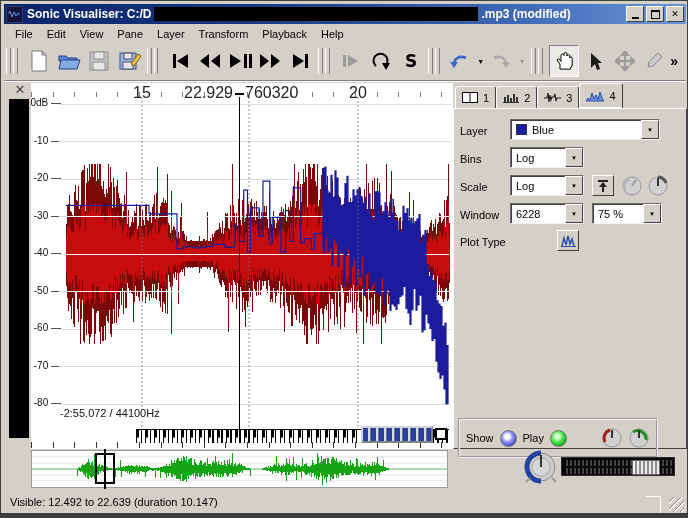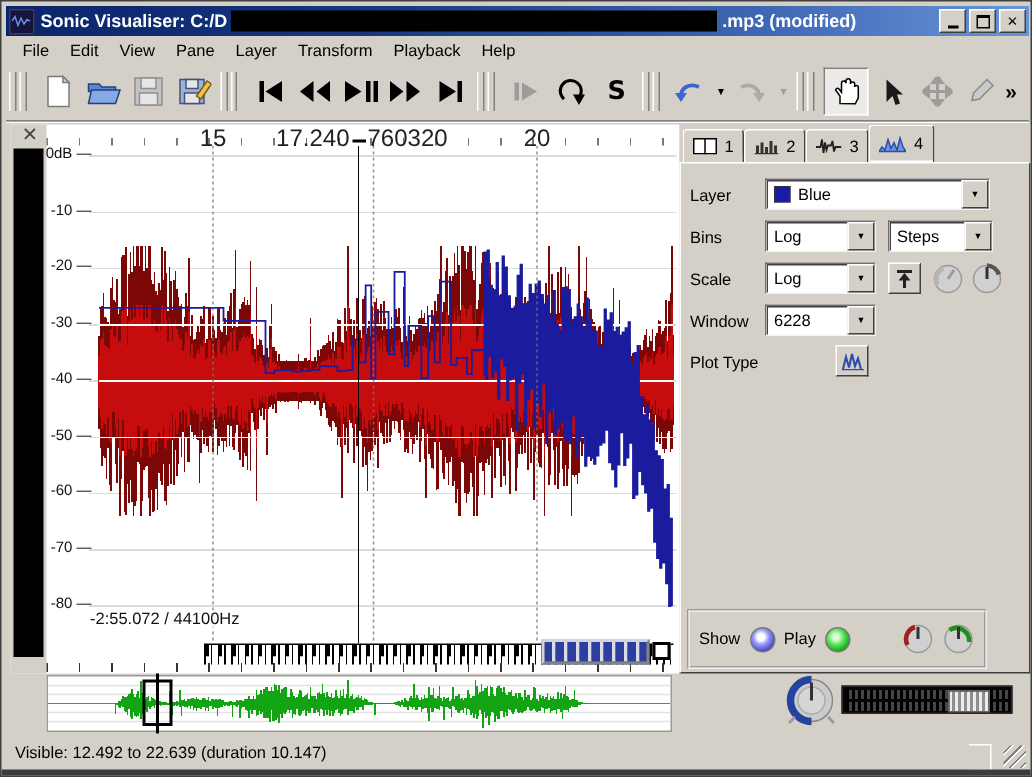--- a/index.html
+++ b/index.html
@@ -64,21 +64,21 @@
   .prow{position:absolute;left:6px;height:22px;display:flex;align-items:center;width:222px;}
   .plabel{font-size:11px;}
   .combo{position:absolute;height:21px;background:#fff;border:1px solid;border-color:#6d6d6d #f4f4f4 #f4f4f4 #6d6d6d;
     box-shadow:inset 1px 1px 0 #404040;display:flex;align-items:center;box-sizing:border-box;padding-left:5px;font-size:11px;}
   .cbtn{margin-left:auto;width:16px;height:17px;background:#d4d0c8;border:1px solid;border-color:#fff #404040 #404040 #fff;
     display:flex;align-items:center;justify-content:center;font-size:6px;color:#000;}
   .swatch{width:9px;height:9px;margin-right:5px;border:1px solid #333;}
   .sbtn{position:absolute;width:22px;height:21px;background:#d4d0c8;border:1px solid;border-color:#fff #404040 #404040 #fff;
     display:flex;align-items:center;justify-content:center;box-sizing:border-box;}
   .knob{position:absolute;width:22px;height:22px;}
-  .groupbox{position:absolute;left:4px;top:297px;width:200px;height:40px;border:2px groove #eee;
+  .groupbox{position:absolute;left:4px;top:309px;width:200px;height:40px;border:2px groove #eee;
     display:flex;align-items:center;padding:0 6px;box-sizing:border-box;gap:6px;}
   .led{width:15px;height:15px;border-radius:50%;border:1px solid #777;}
   .led-show{background:radial-gradient(circle at 42% 38%,#ffffff 0 18%,#9a9aff 40%,#4646c8 75%,#333388);}
   .led-play{background:radial-gradient(circle at 42% 38%,#d6ffd6 0 15%,#4ce04c 45%,#0f9c0f 80%,#0a660a);}
   
   .ovbox{position:absolute;left:30px;top:449px;width:417px;height:38px;background:#fff;border:1px solid #9a9a9a;box-sizing:border-box;}
   .ovsel{position:absolute;left:63px;top:2px;width:20px;height:31px;border:2px solid #000;box-sizing:border-box;}
   .ovline{position:absolute;left:72px;top:-2px;width:2px;height:40px;background:#000;}
   .bigknob{position:absolute;left:522px;top:448px;width:36px;height:36px;}
   .fader{position:absolute;left:560px;top:456px;width:114px;height:19px;background:#060606;border:1px solid #2a2a2a;box-sizing:border-box;}
@@ -262,21 +262,21 @@
     </div>
     <span class="overflow">»</span>
   </div>
 
   <div class="pane">
     <div class="pane-leftgutter"></div>
     <div class="pane-close">✕</div>
     <div class="colorbar"></div>
     <div class="ruler-ticks"></div>
     <div class="ruler-label" style="left:120px;width:30px;text-align:center">15</div>
-    <div class="ruler-label" style="left:166px;width:60px;text-align:right">17.240</div>
+    <div class="ruler-label" style="left:166px;width:60px;text-align:right">22.929</div>
     <div class="ruler-label" style="left:238px;width:60px">760320</div>
     <div class="ruler-label" style="left:336px;width:30px;text-align:center">20</div>
     <div class="cursor-flag"></div>
     <div id="db-labels" style="position:absolute;left:22px;top:0;width:32px;height:340px;">
         <div class="db-label" style="top: 14px;">0dB —</div>
         <div class="db-label" style="top: 51.5px;">-10 —</div>
         <div class="db-label" style="top: 89px;">-20 —</div>
         <div class="db-label" style="top: 126.5px;">-30 —</div>
         <div class="db-label" style="top: 164px;">-40 —</div>
         <div class="db-label" style="top: 201.5px;">-50 —</div>
@@ -360,24 +360,20 @@
         <span class="cbtn">▼</span>
       </div>
 
       <div class="prow" style="top:39px">
           <span class="plabel">Bins</span>
         </div>
       <div class="combo" style="left:56px;top:38px;width:74px">
         <span>Log</span>
         <span class="cbtn">▼</span>
       </div>
-      <div class="combo" style="left:138px;top:38px;width:70px">
-        <span>Steps</span>
-        <span class="cbtn">▼</span>
-      </div>
 
       <div class="prow" style="top:67px">
           <span class="plabel">Scale</span>
         </div>
       <div class="combo" style="left:56px;top:66px;width:74px">
         <span>Log</span>
         <span class="cbtn">▼</span>
       </div>
       <div class="sbtn" style="left:138px;top:66px">
         <svg width="14" height="14">
@@ -399,20 +395,24 @@
           <path d="M11 2 A 9 9 0 0 1 19 8" fill="none" stroke="#555" stroke-width="3"></path>
           <line x1="11" y1="11" x2="11" y2="3" stroke="#333" stroke-width="2"></line>
         </svg>
       </div>
 
       <div class="prow" style="top:95px">
           <span class="plabel">Window</span>
         </div>
       <div class="combo" style="left:56px;top:94px;width:74px">
         <span>6228</span>
+        <span class="cbtn">▼</span>
+      </div>
+      <div class="combo" style="left:138px;top:94px;width:70px">
+        <span>75 %</span>
         <span class="cbtn">▼</span>
       </div>
 
       <div class="prow" style="top:122px">
           <span class="plabel">Plot Type</span>
         </div>
       <div class="sbtn" style="left:103px;top:121px">
         <svg width="15" height="13">
           <polyline points="1,12 3,4 5,11 7,2 9,10 11,5 13,12" fill="none" stroke="#2b4ea8" stroke-width="1.4"></polyline>
           <line x1="0" y1="12.5" x2="15" y2="12.5" stroke="#2b4ea8"></line>

